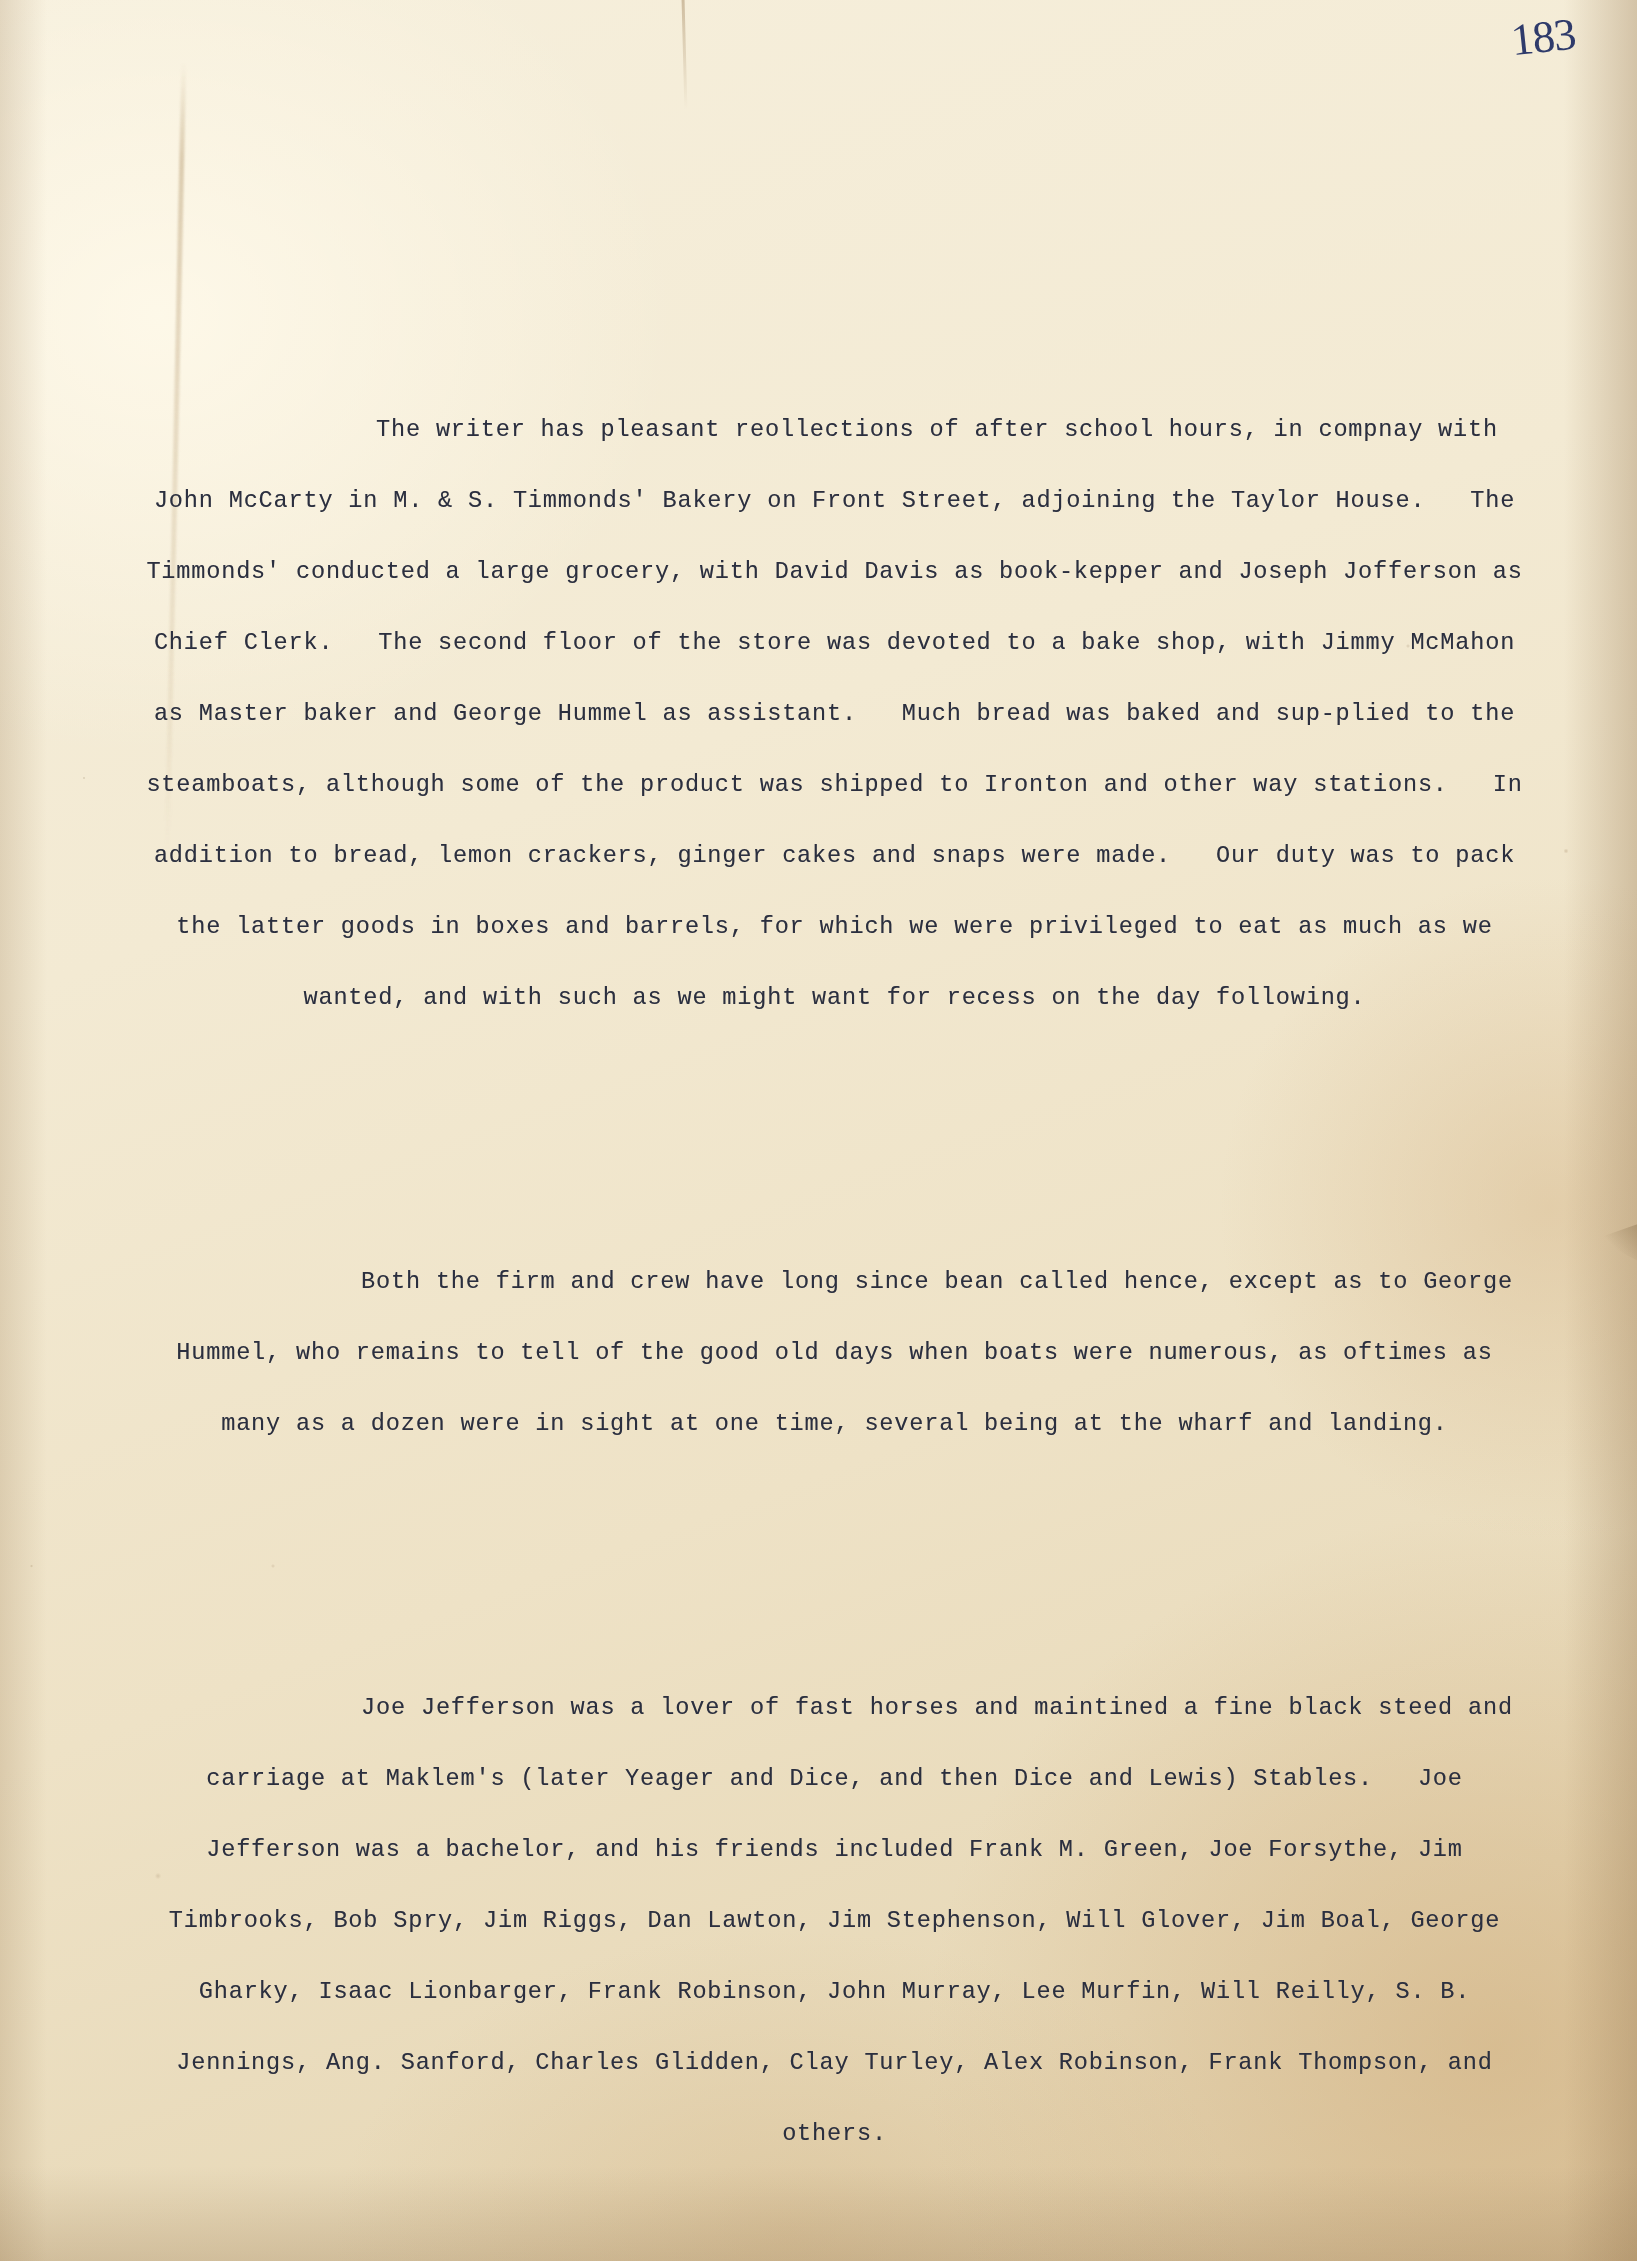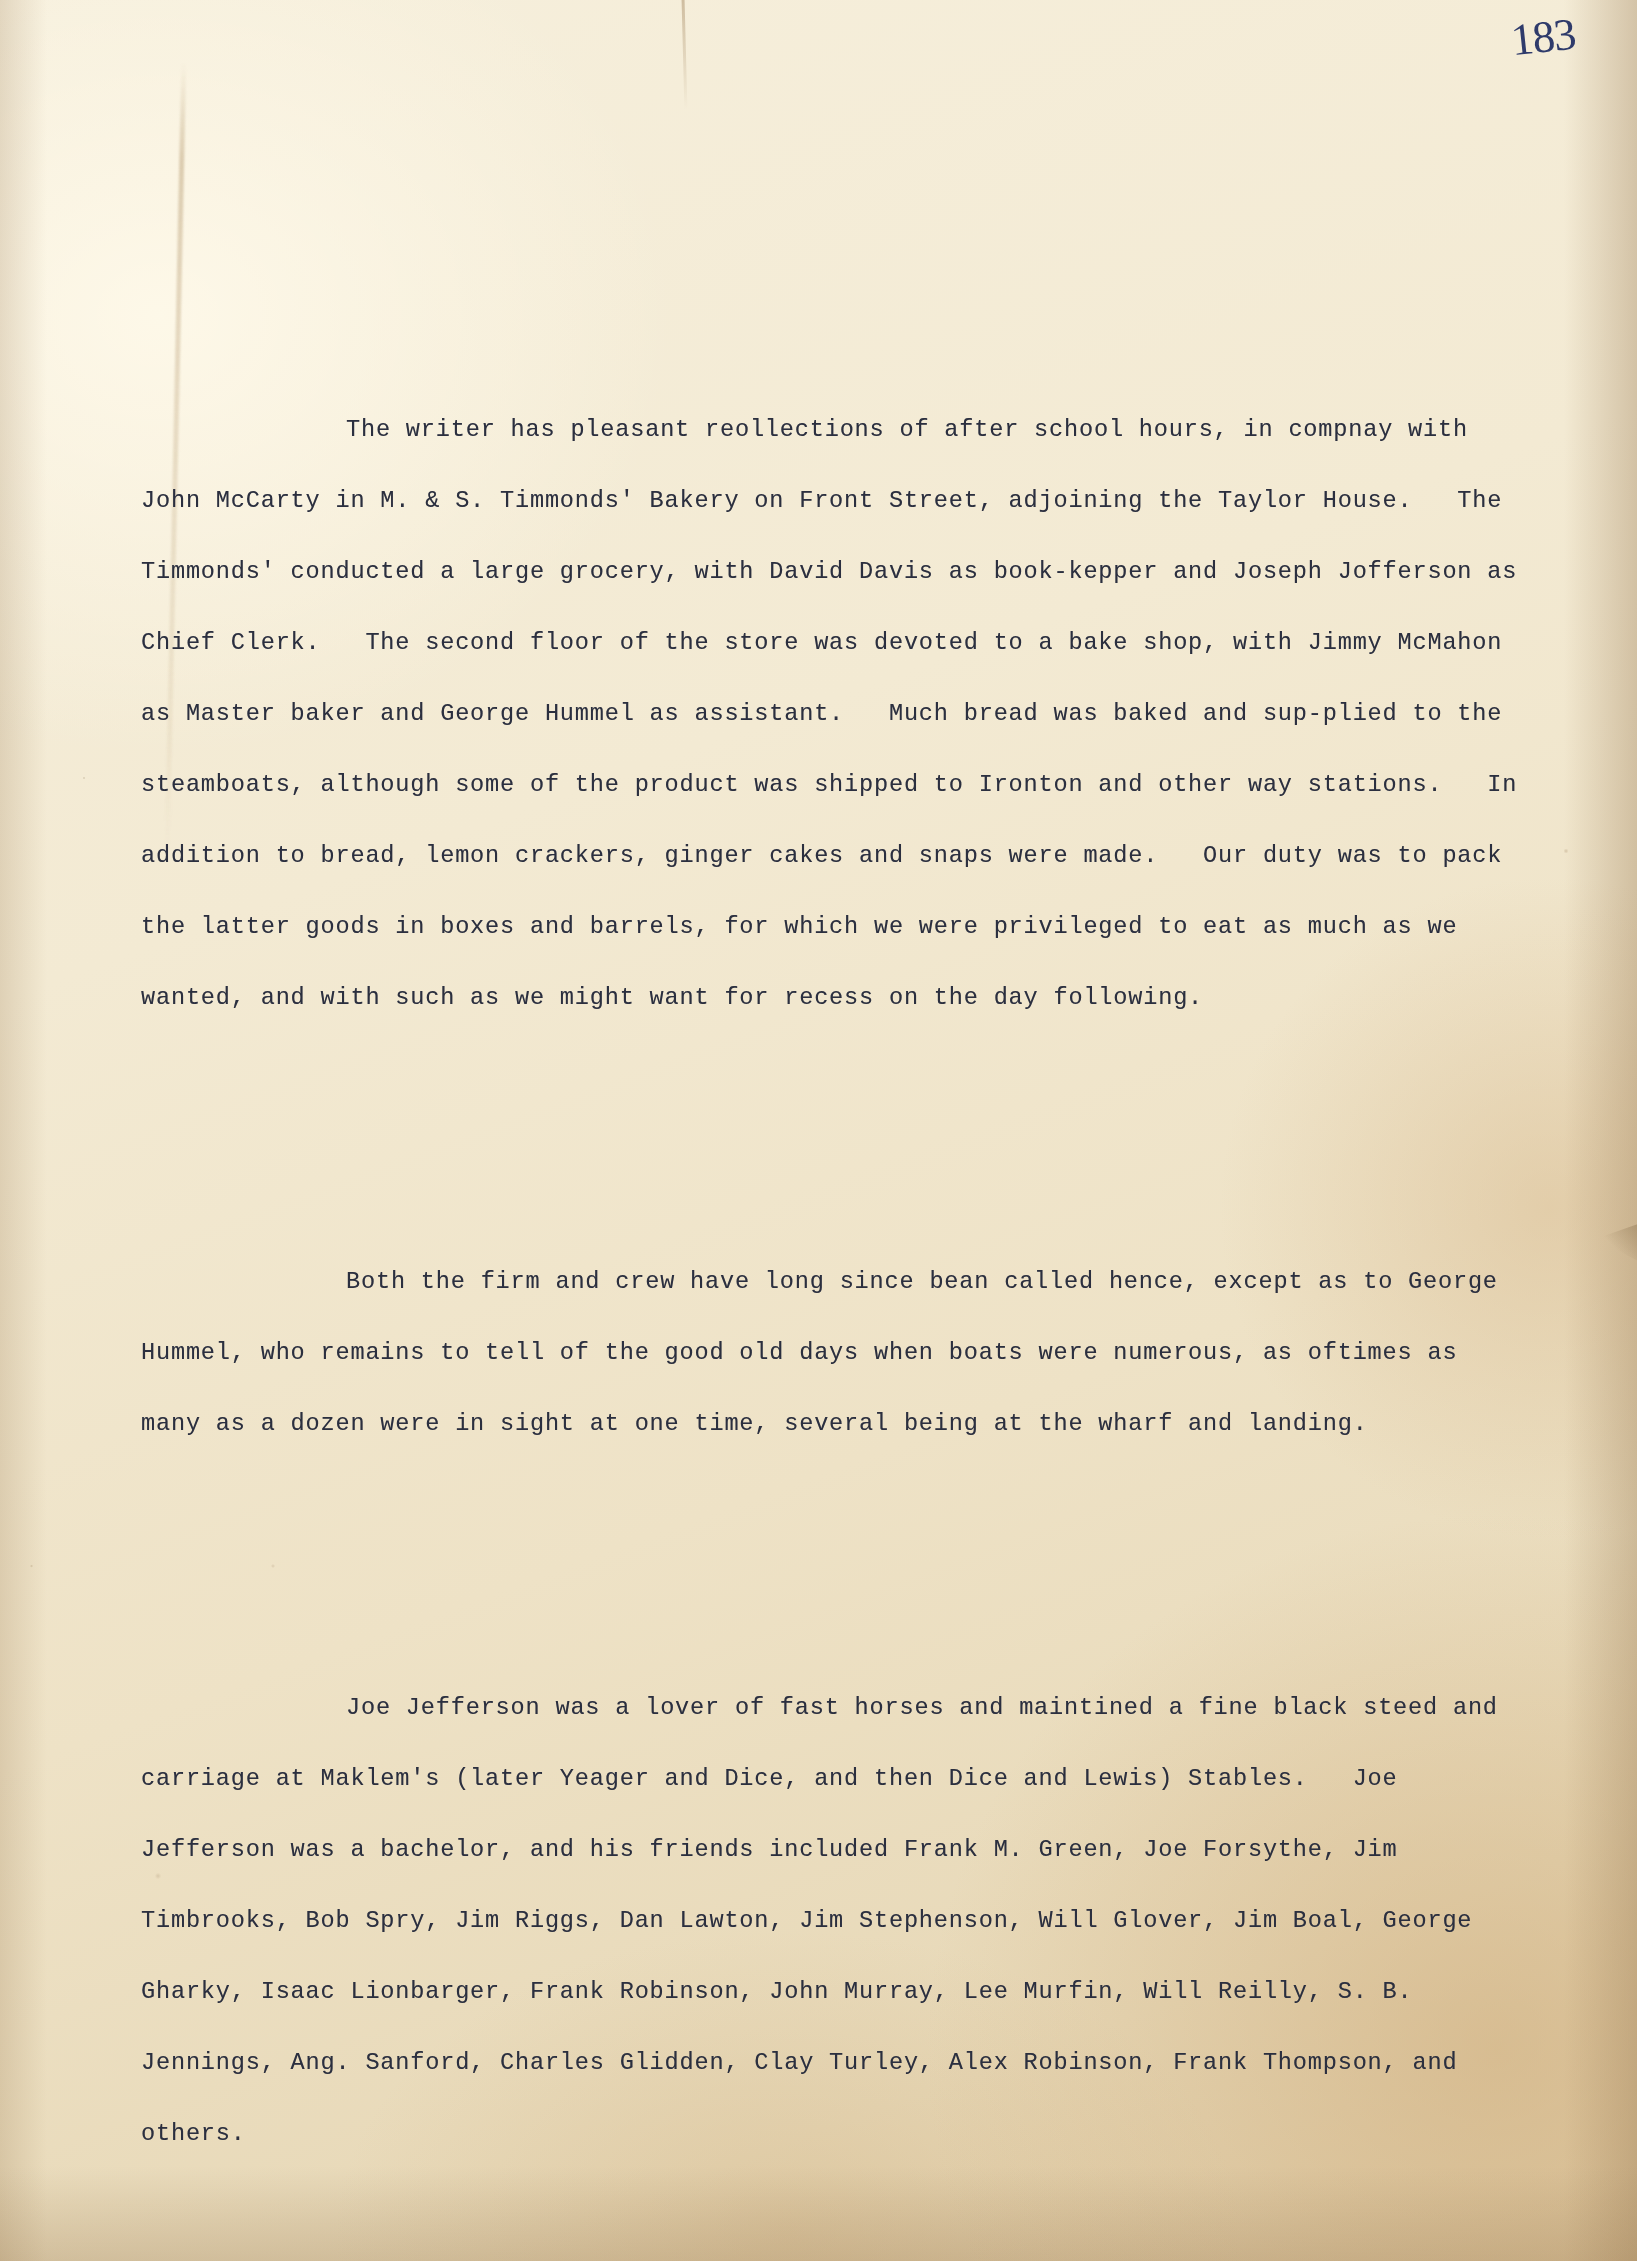--- a/index.html
+++ b/index.html
@@ -114,20 +114,21 @@
     font-size: 23.6px;
     line-height: 71px;
     color: #2b2f3f;
     letter-spacing: 0.8px;
     white-space: pre-wrap;
     text-shadow: 0 0 0.5px rgba(40,45,65,0.28);
   }
   .para {
     margin: 0 0 0 0;
     white-space: pre-wrap;
+    text-align: center;
   }
   .para + .para {
     margin-top: 0;
   }
   .indent { display: inline-block; width: 205px; }
 </style>
 </head>
 <body>
 
 <div class="page">

